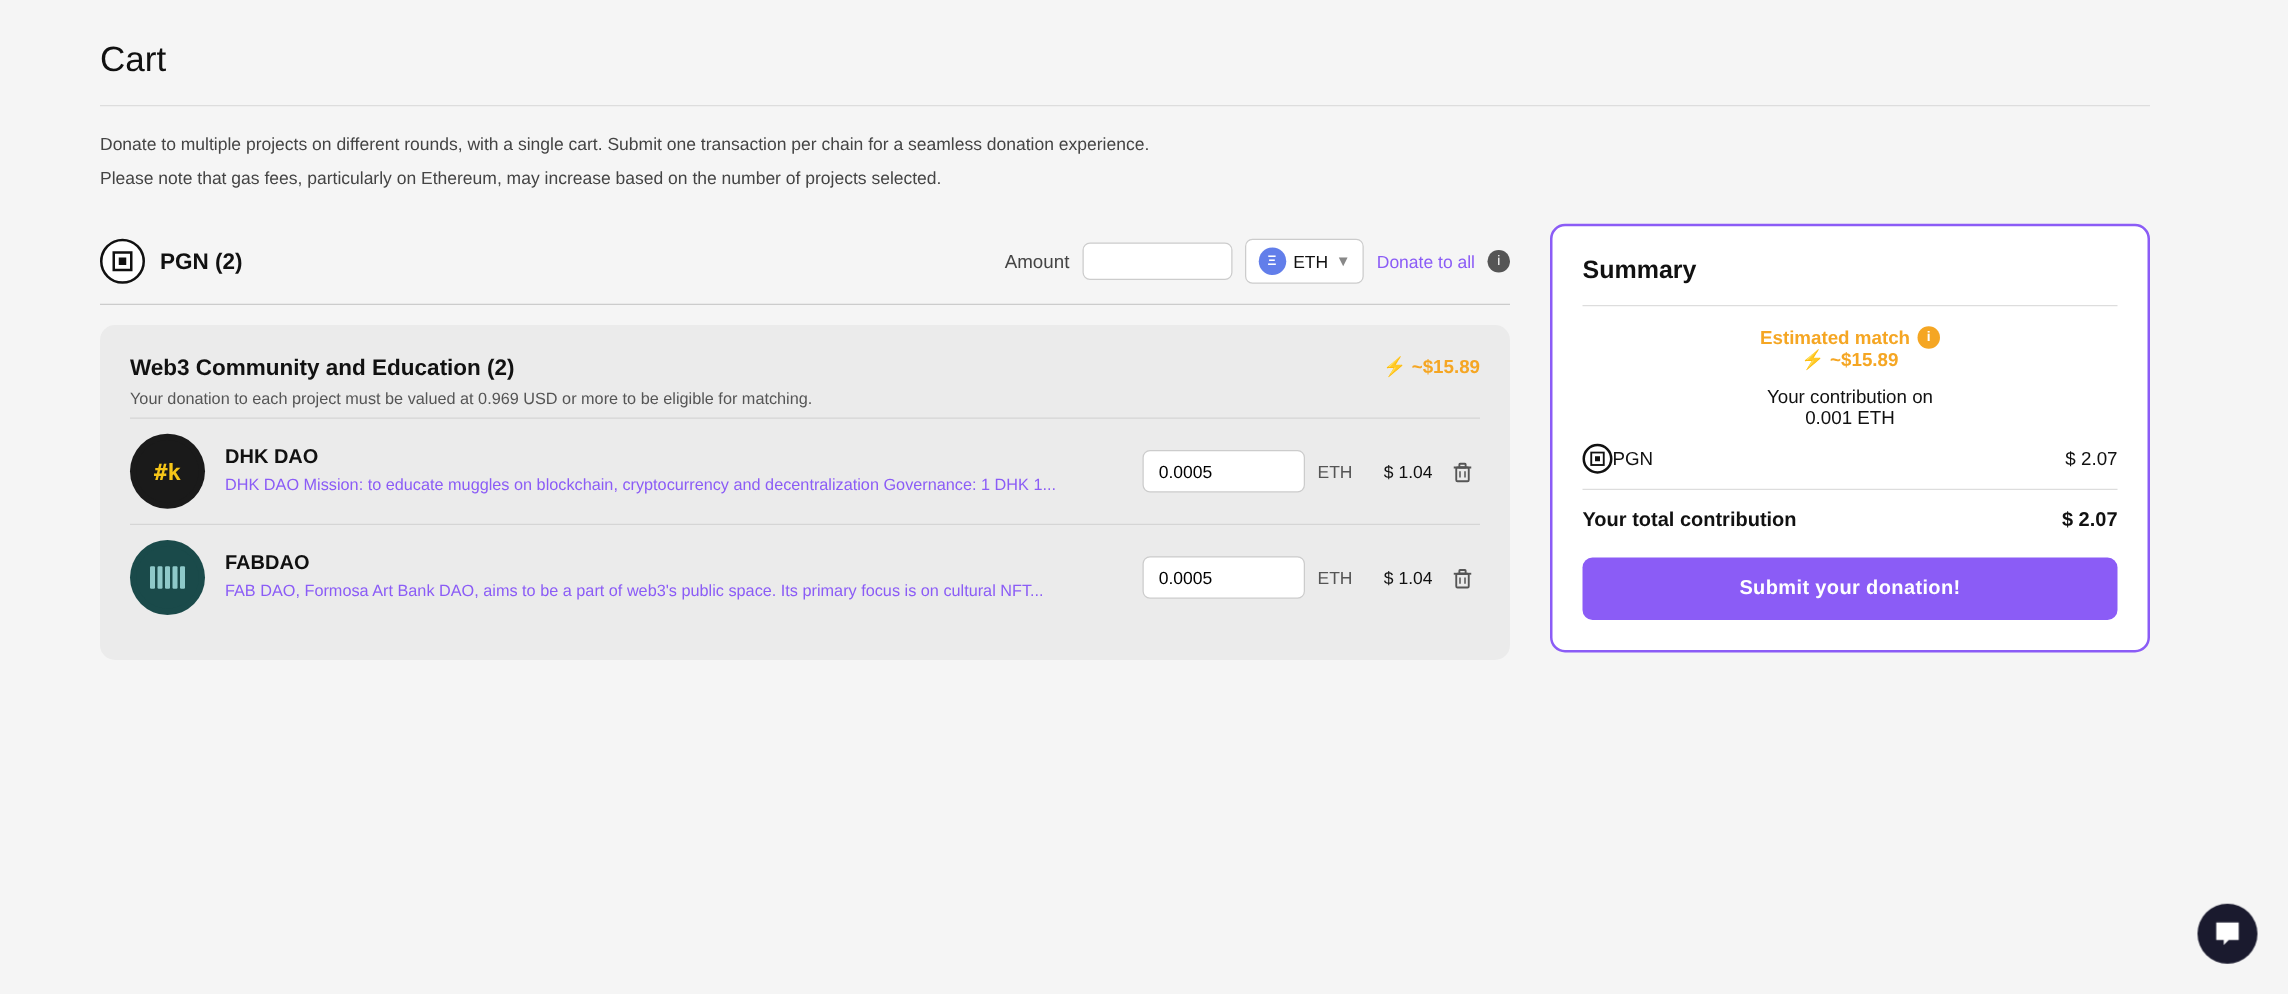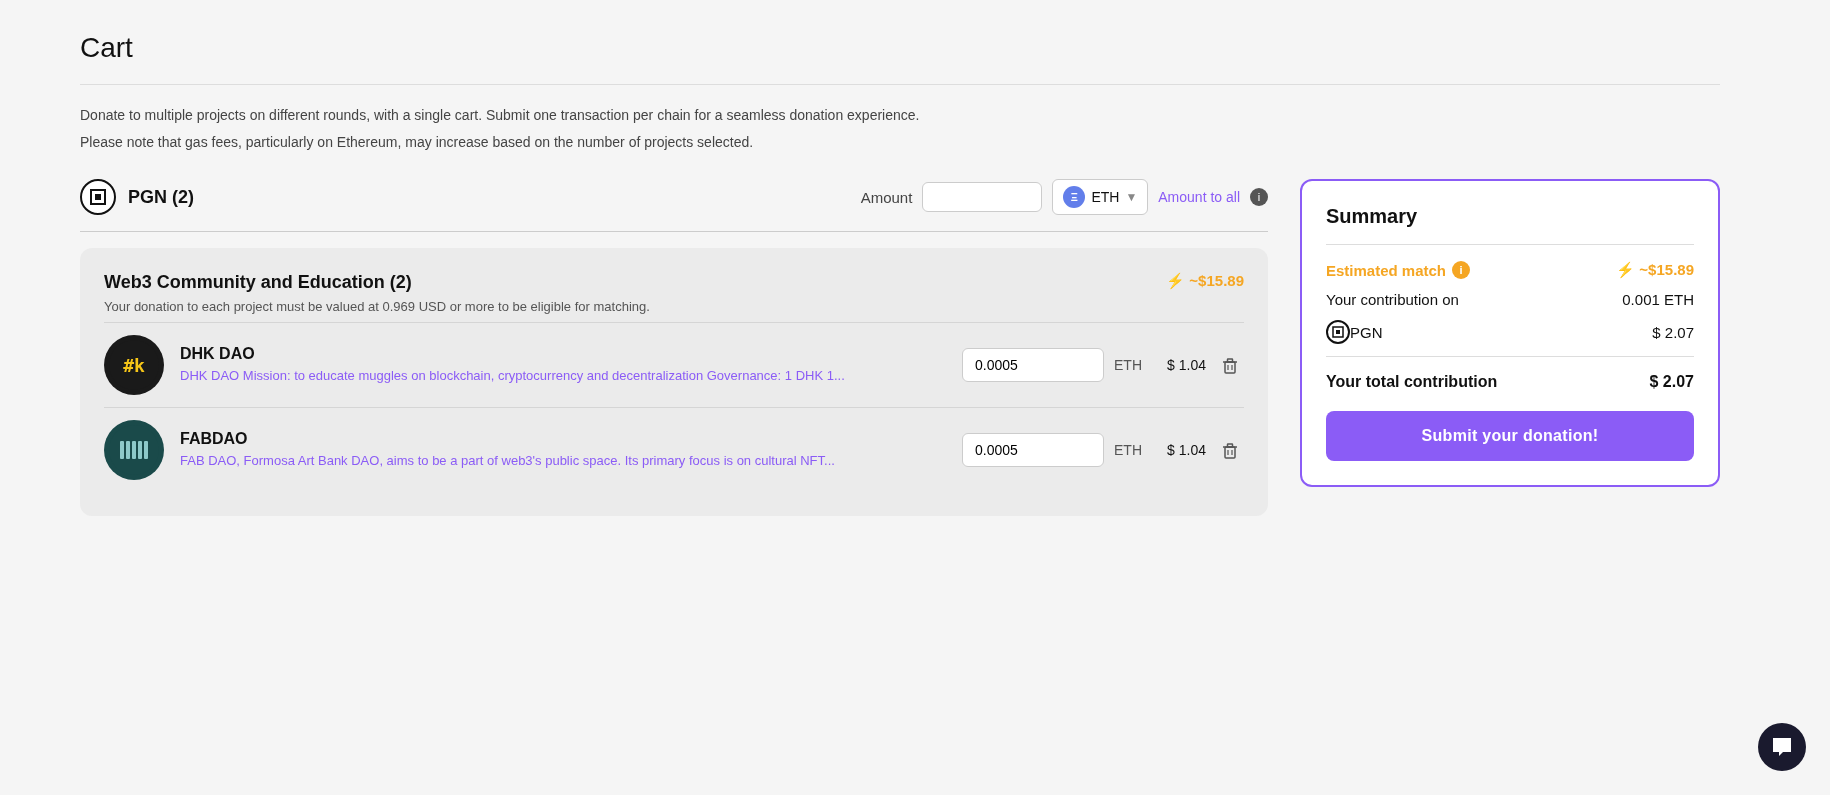--- a/index.html
+++ b/index.html
@@ -36,29 +36,30 @@
     .main-layout {
       display: flex;
       gap: 32px;
       align-items: flex-start;
     }
     .left-panel {
       flex: 1;
       min-width: 0;
     }
     .right-panel {
-      width: 420px;
+      width: 480px;
       flex-shrink: 0;
     }
     
     .chain-header {
       display: flex;
       align-items: center;
       gap: 12px;
       margin-bottom: 16px;
+      margin-top: 12px;
     }
     .chain-icon {
       width: 36px;
       height: 36px;
       border-radius: 50%;
       border: 2px solid #111;
       display: flex;
       align-items: center;
       justify-content: center;
       font-size: 18px;
@@ -208,21 +209,21 @@
       display: flex;
       align-items: center;
       gap: 10px;
       flex-shrink: 0;
     }
     .donation-input {
       border: 1px solid #ccc;
       border-radius: 6px;
       padding: 8px 12px;
       font-size: 14px;
-      width: 142px;
+      width: 130px;
       background: #fff;
       outline: none;
     }
     .token-label {
       font-size: 14px;
       color: #555;
       width: 32px;
     }
     .usd-amount {
       font-size: 14px;
@@ -253,23 +254,24 @@
       color: #111;
       margin-bottom: 16px;
     }
     .summary-divider {
       border: none;
       border-top: 1px solid #ddd;
       margin-bottom: 16px;
     }
     .summary-row {
       display: flex;
-      justify-content: space-between;
+      justify-content: flex-start;
       align-items: center;
       margin-bottom: 12px;
+      flex-direction: column;
     }
     .estimated-match-label {
       font-size: 15px;
       font-weight: 600;
       color: #F5A623;
       display: flex;
       align-items: center;
       gap: 6px;
     }
     .estimated-match-value {
@@ -397,21 +399,21 @@
         <span class="chain-name">PGN (2)</span>
 
         <div class="amount-section">
           <span class="amount-label">Amount</span>
           <input class="amount-input" type="text" value="" placeholder="" style="">
           <div class="token-select">
             <div class="eth-icon">Ξ</div>
             <span>ETH</span>
             <span class="chevron">▼</span>
           </div>
-          <button class="apply-all-btn">Amount to all</button>
+          <button class="apply-all-btn">Donate to all</button>
           <span class="info-icon">i</span>
         </div>
       </div>
       <hr class="chain-divider">
 
       <div class="round-card">
         <div style="display:flex; justify-content:space-between; align-items:flex-start;">
           <div>
             <div class="round-title">Web3 Community and Education (2)</div>
             <div class="round-subtitle">Your donation to each project must be valued at 0.969 USD or more to be eligible for matching.</div>

